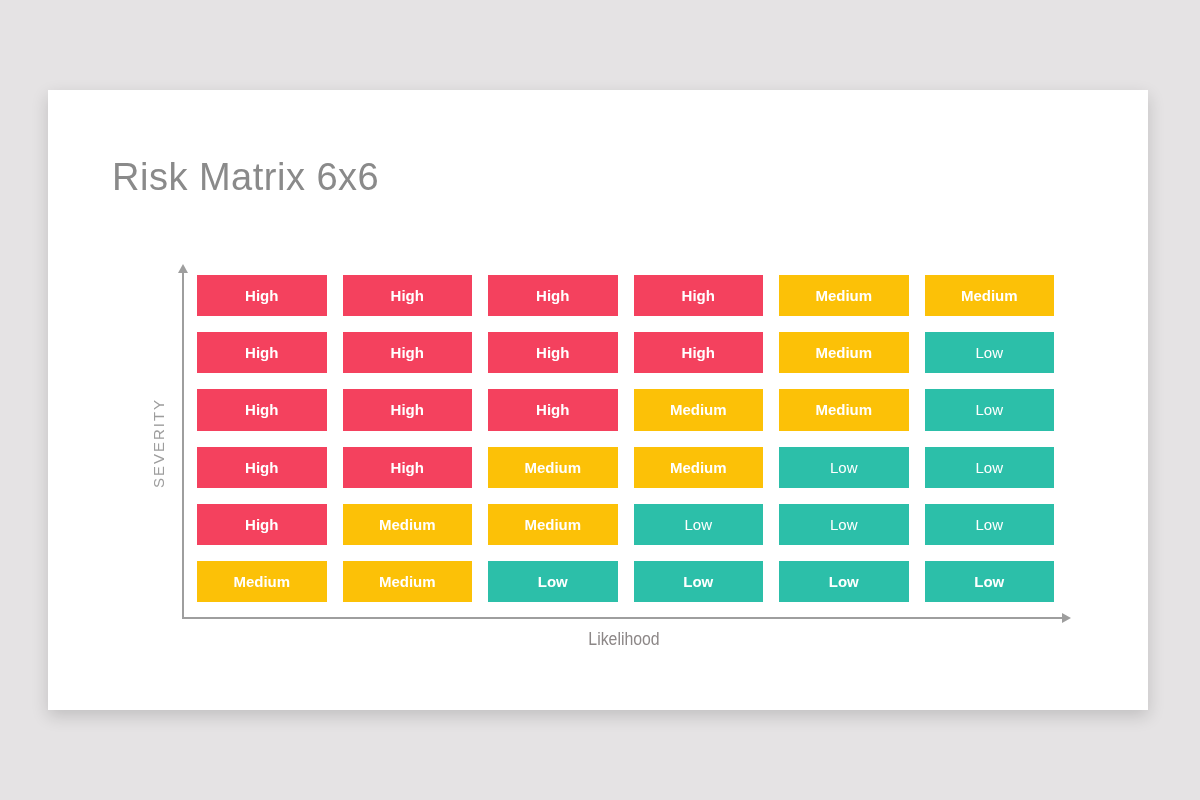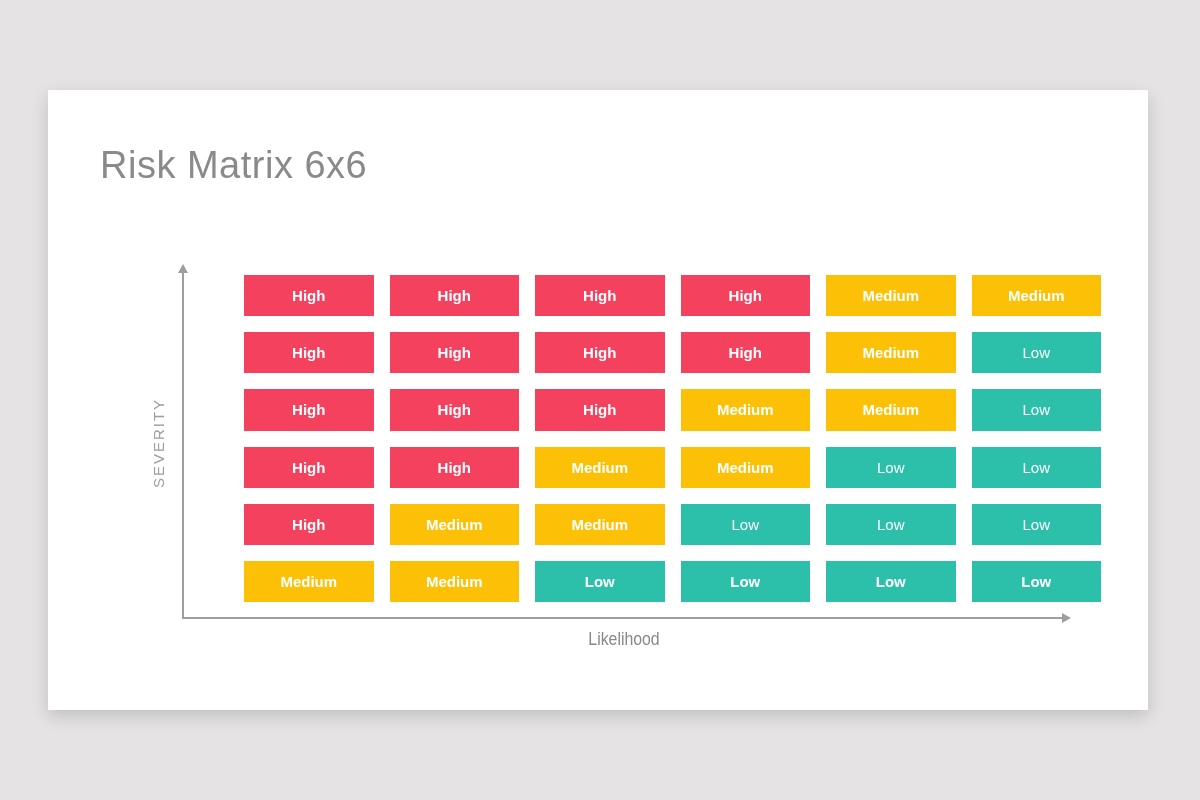--- a/index.html
+++ b/index.html
@@ -10,32 +10,32 @@
     position:relative;
   }
   .slide{
     position:absolute;left:48px;top:90px;width:1100px;height:620px;
     background:#ffffff;
     box-shadow:0 6px 16px rgba(0,0,0,0.16);
   }
   .title{
     position:absolute;left:48px;top:50px;
     font-size:38px;font-weight:400;color:#8a8a8a;
-    letter-spacing:0.5px;white-space:nowrap;margin:4px;
+    letter-spacing:0.5px;white-space:nowrap;margin:16px;
   }
   .subtitle{
     position:absolute;left:48px;top:110px;
     font-size:15px;font-weight:400;color:#a8a3a3;
     white-space:nowrap;margin:0;
   }
   .chart{position:absolute;left:0;top:0;width:1100px;height:620px;}
   .grid{
     position:absolute;left:149px;top:185px;width:857px;height:327px;
     display:grid;grid-template-columns:repeat(6,1fr);grid-template-rows:repeat(6,1fr);
-    gap:16px;background:transparent;margin-left:47px;
+    gap:16px;background:transparent;
   }
   .cell{
     display:flex;align-items:center;justify-content:center;
     color:#ffffff;font-size:15px;
   }
   .axis-line{position:absolute;background:#9e9e9e;}
   .axis-y{left:134px;top:183px;width:2px;height:346px;}
   .axis-x{left:134px;top:527px;width:882px;height:2px;}
   .arrowhead{position:absolute;width:0;height:0;}
   .arrow-up{

